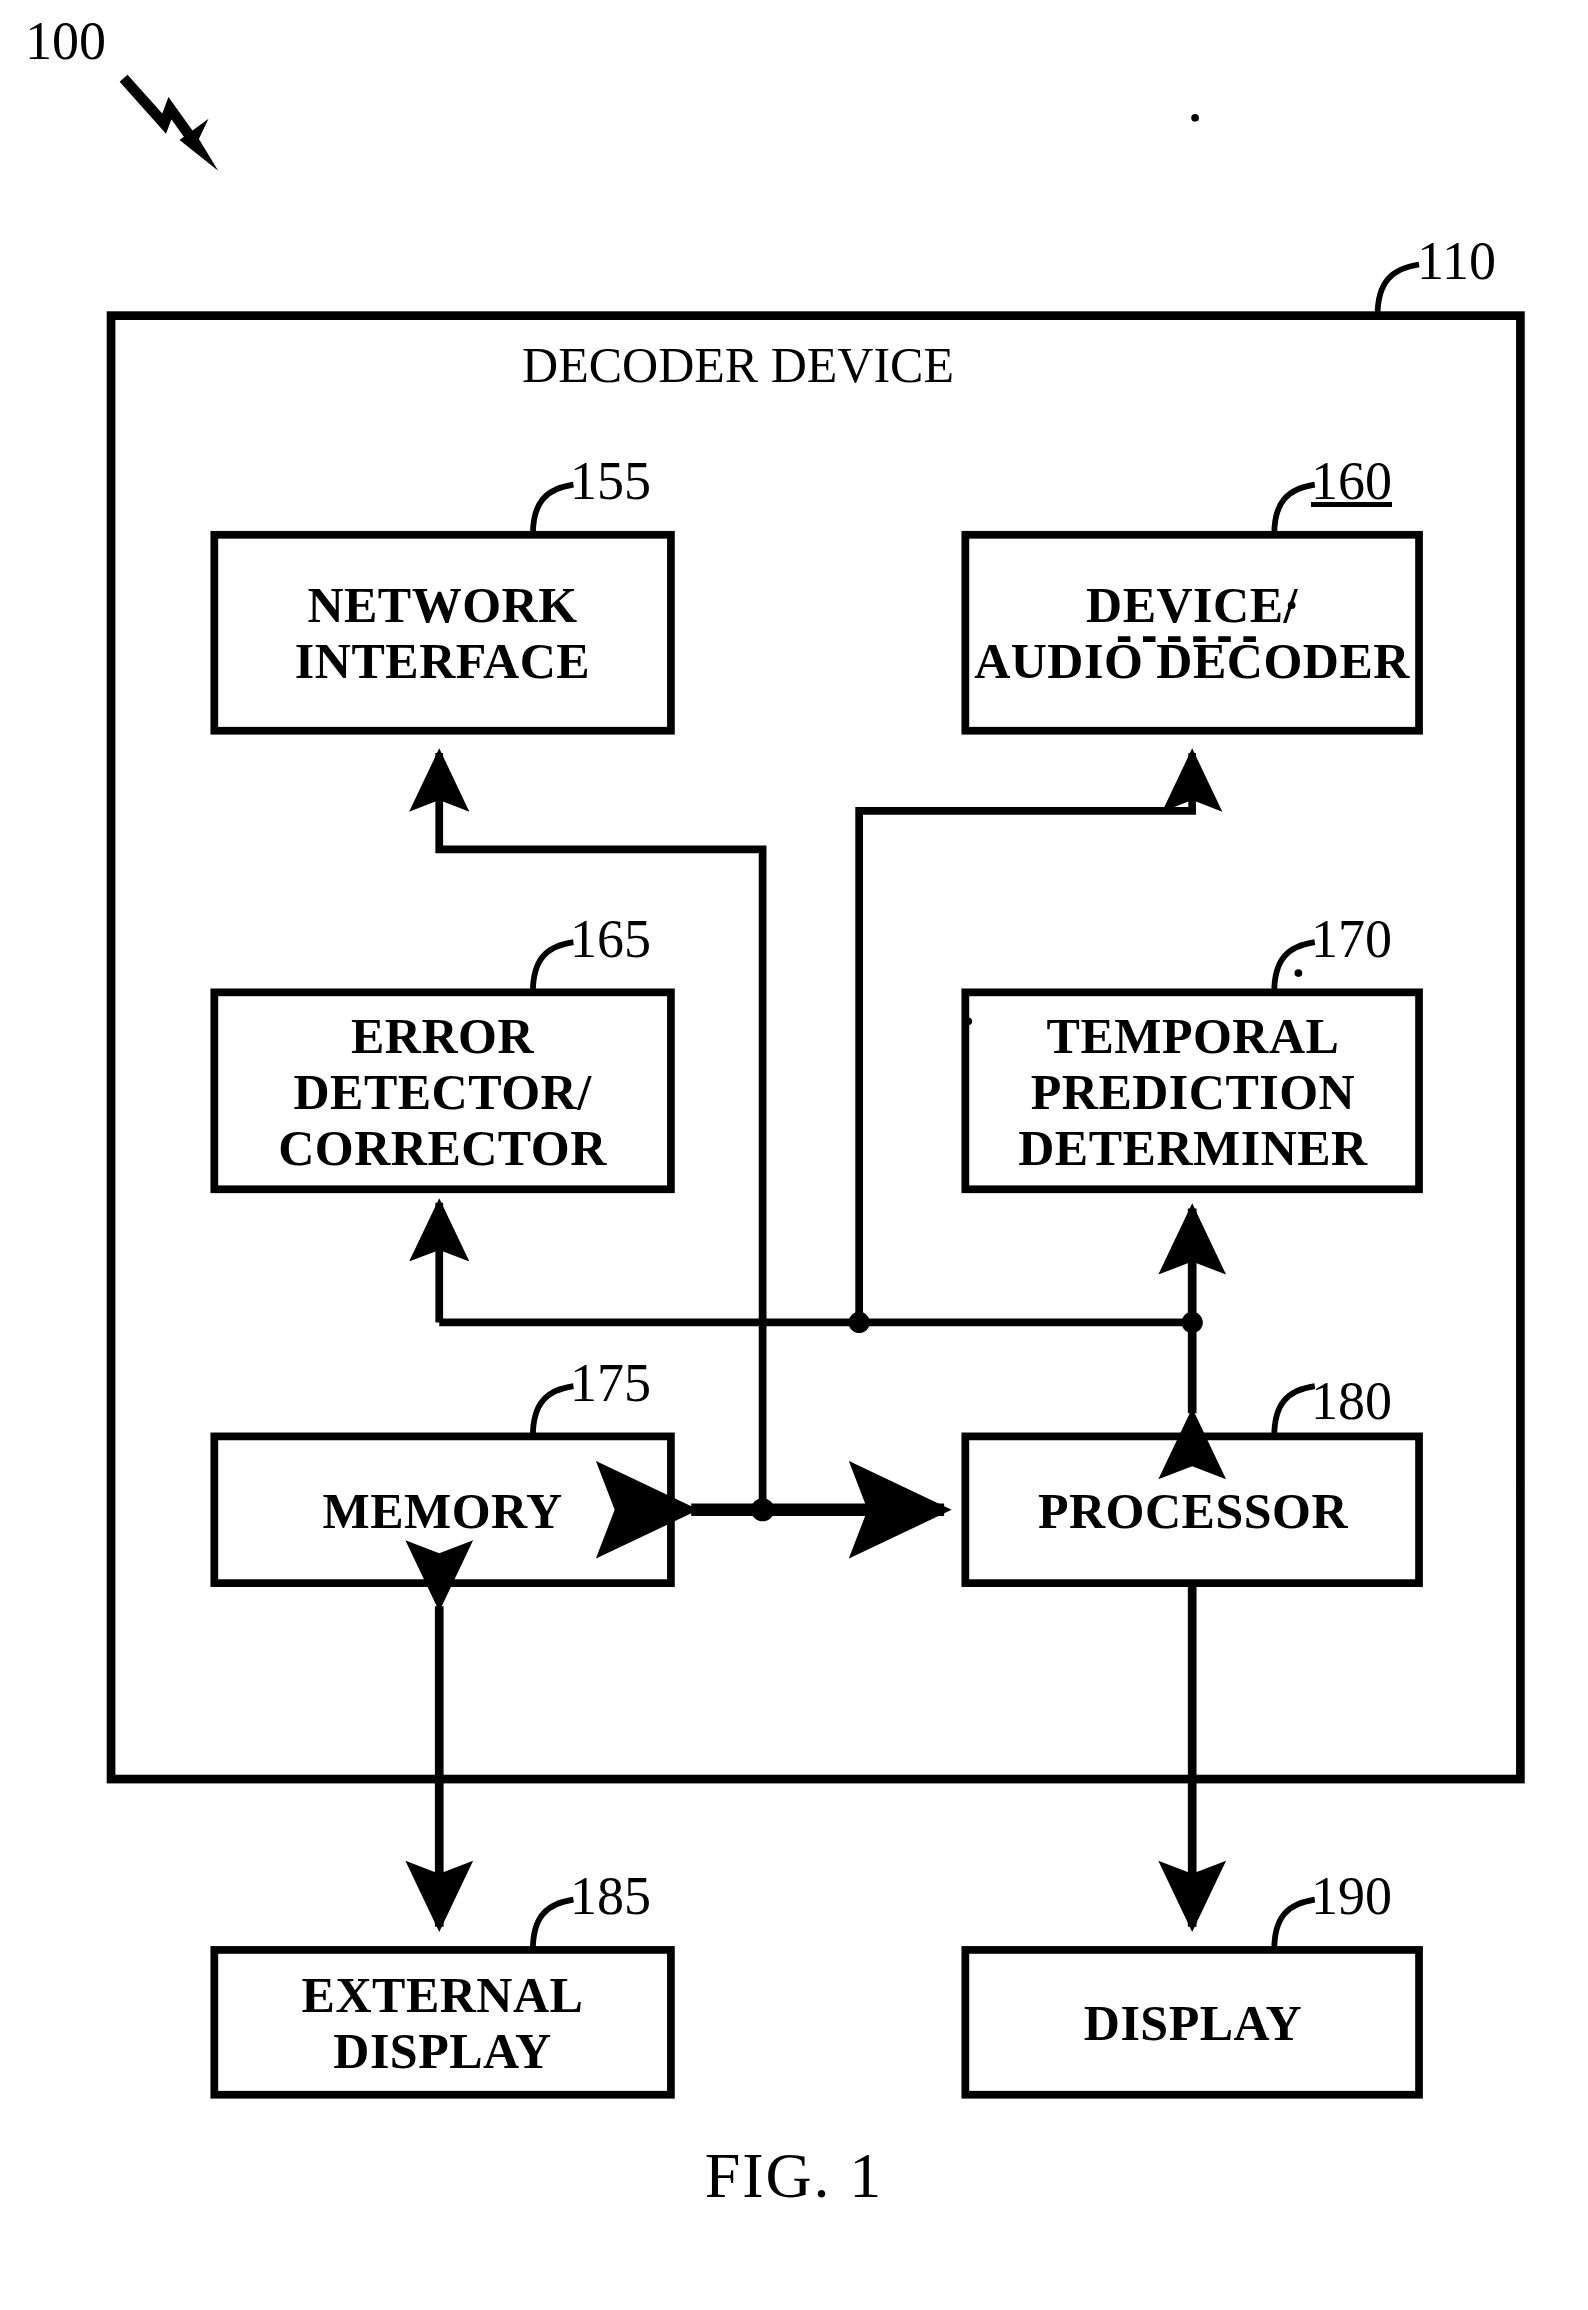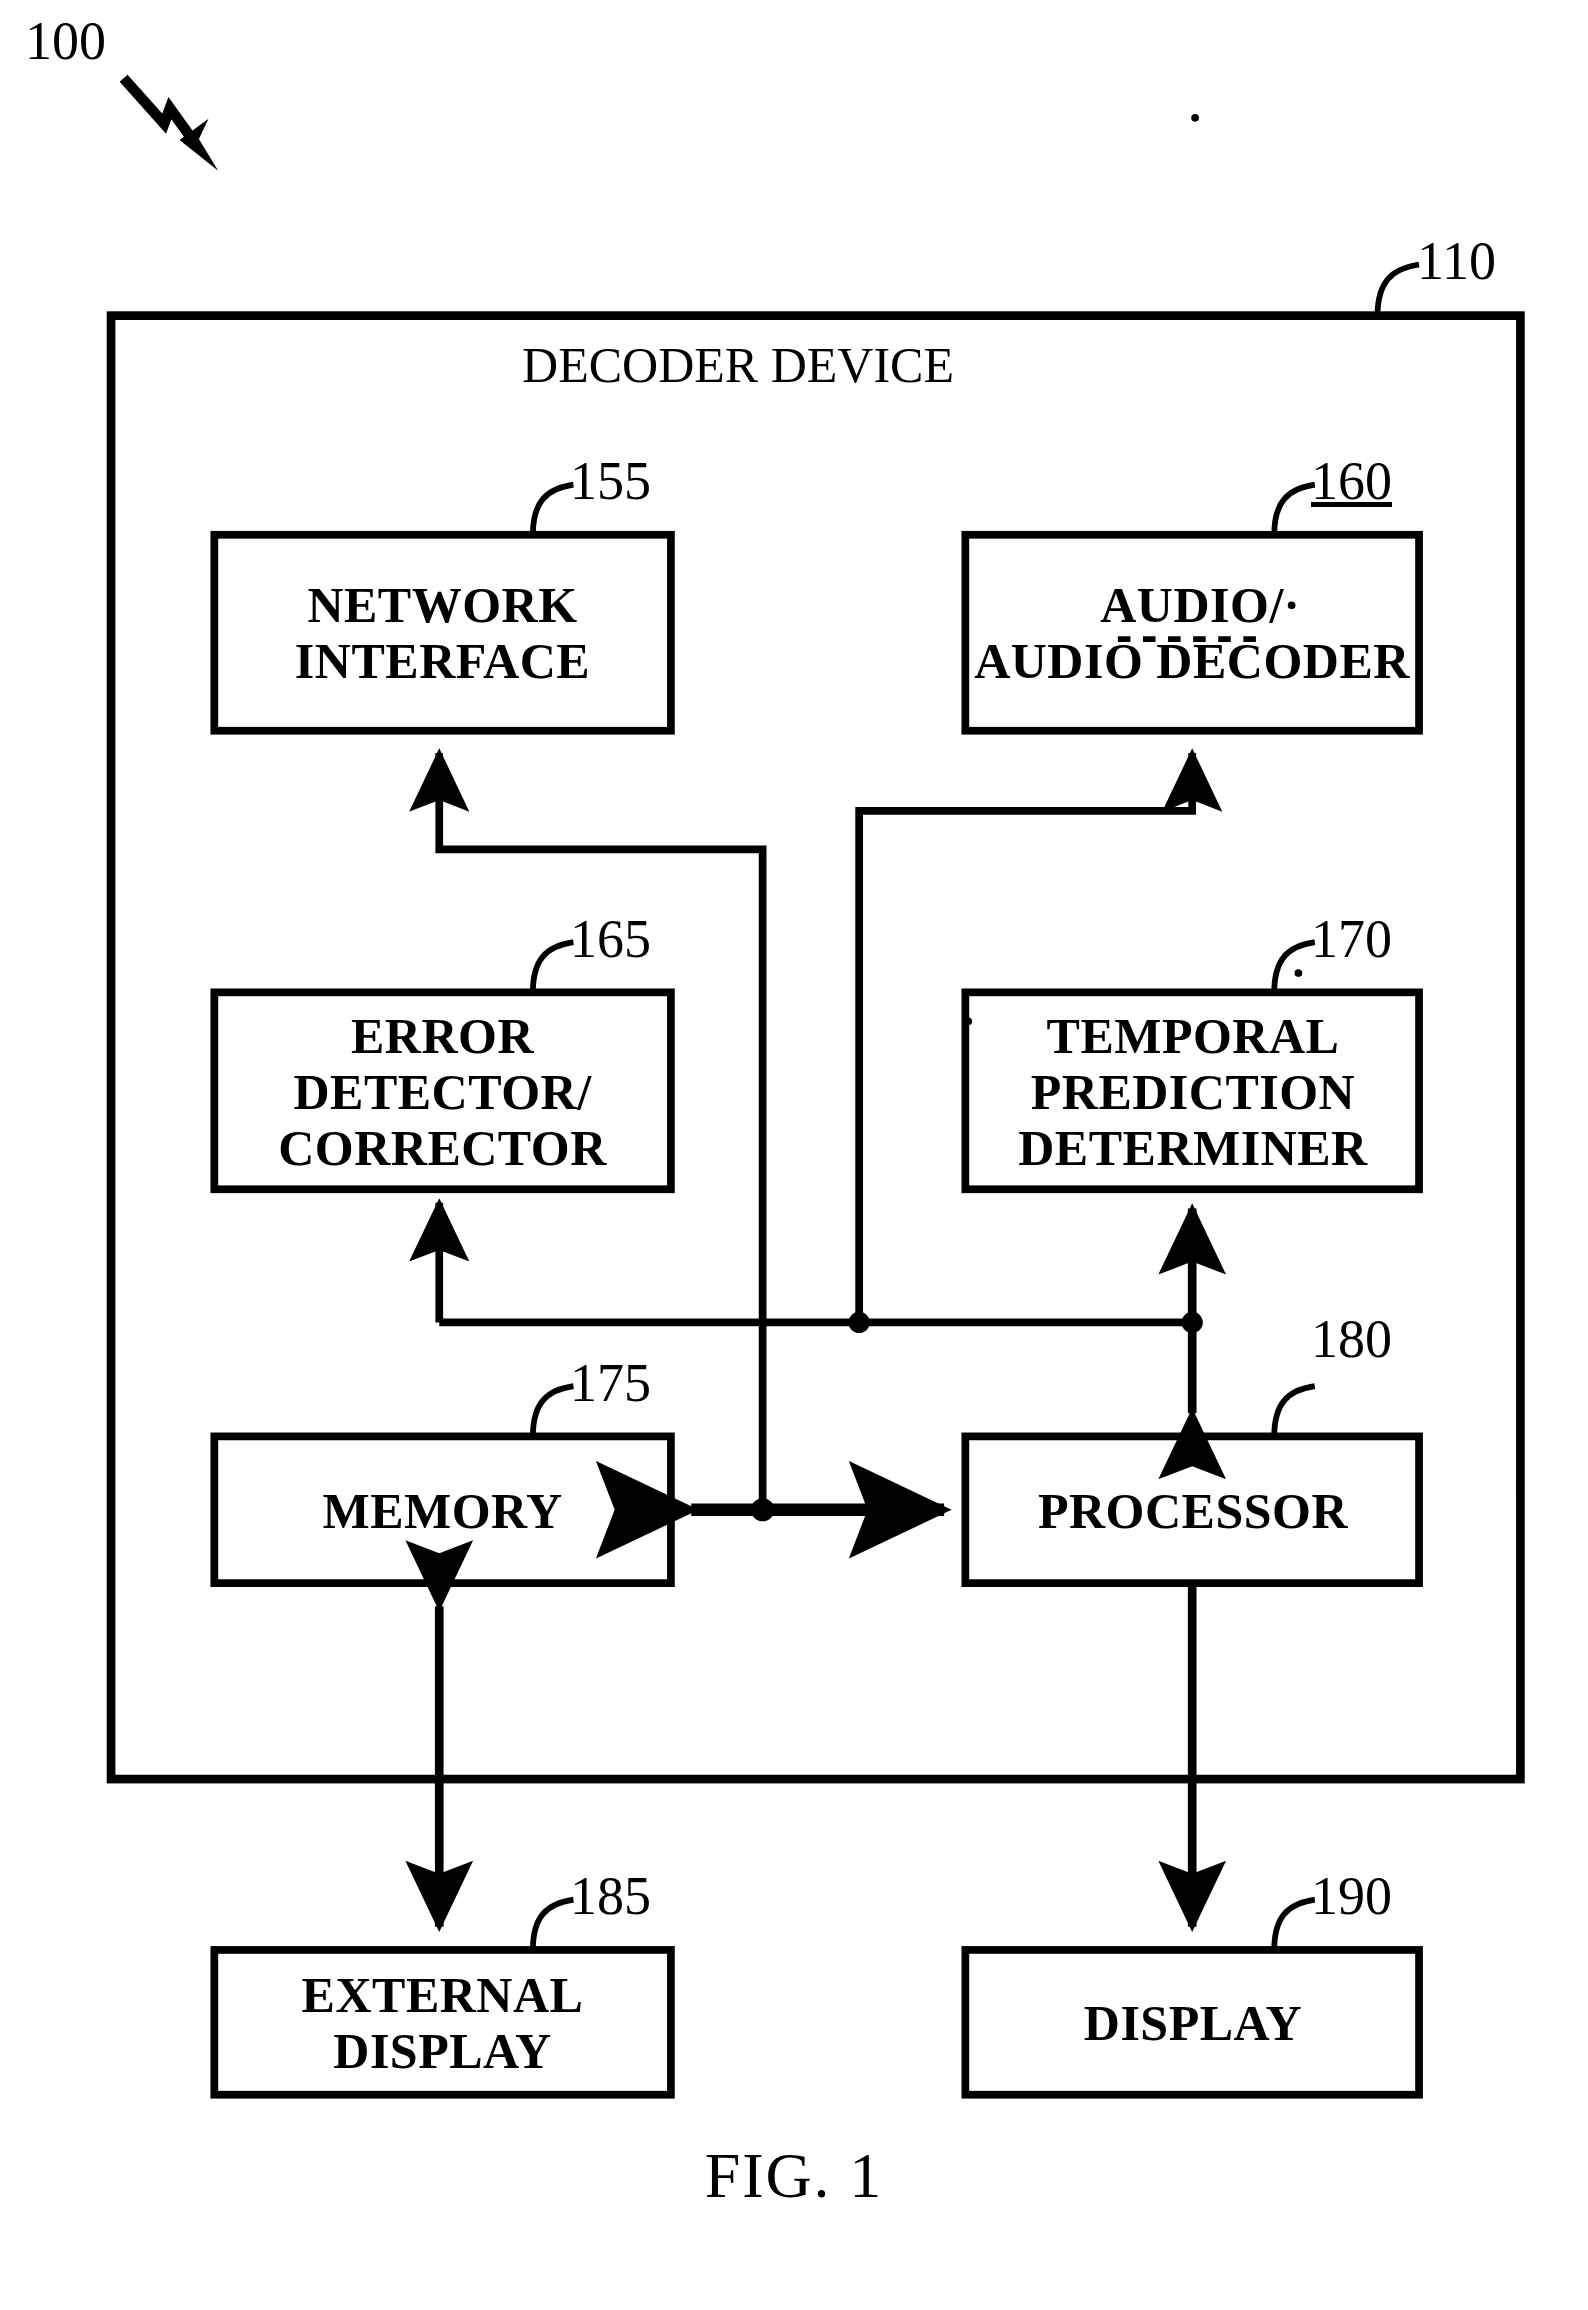--- a/index.html
+++ b/index.html
@@ -82,39 +82,39 @@
   </svg>
 
   <div class="numlbl f56" style="left:25px;top:9.7px;">100</div>
 
   <div class="numlbl f56" style="left:1417px;top:230px;">110</div>
 
   <div class="ttl f52" style="left:0;top:336px;width:1476px;text-align:center;">DECODER DEVICE</div>
 
   <div class="boxlabel f52" style="left:214px;top:535px;width:457px;height:196px;">NETWORK
 INTERFACE</div>
-  <div class="boxlabel f52" style="left:941px;top:535px;width:502px;height:196px;">AUDIO/
+  <div class="boxlabel f52" style="left:941px;top:535px;width:502px;height:196px;">DEVICE/
 AUDIO DECODER</div>
   <div class="boxlabel f52" style="left:214px;top:993px;width:457px;height:197px;">ERROR
 DETECTOR/
 CORRECTOR</div>
   <div class="boxlabel f52" style="left:966px;top:993px;width:454px;height:197px;">TEMPORAL
 PREDICTION
 DETERMINER</div>
   <div class="boxlabel f52" style="left:214px;top:1437px;width:457px;height:147px;">MEMORY</div>
   <div class="boxlabel f52" style="left:966px;top:1437px;width:454px;height:147px;">PROCESSOR</div>
   <div class="boxlabel f52" style="left:214px;top:1950px;width:457px;height:145px;">EXTERNAL
 DISPLAY</div>
   <div class="boxlabel f52" style="left:966px;top:1950px;width:454px;height:145px;">DISPLAY</div>
 
   <div class="numlbl f56" style="left:570px;top:450px;text-align:center;">155</div>
   <div class="numlbl f56" style="left:1311px;top:450px;text-decoration:underline;">160</div>
   <div class="numlbl f56" style="left:570px;top:908px;">165</div>
   <div class="numlbl f56" style="left:1311px;top:908px;">170</div>
   <div class="numlbl f56" style="left:570px;top:1352px;">175</div>
-  <div class="numlbl f56" style="left:1311px;top:1308px;">180</div>
+  <div class="numlbl f56" style="left:1311px;top:1370px;">180</div>
   <div class="numlbl f56" style="left:570px;top:1865px;">185</div>
   <div class="numlbl f56" style="left:1311px;top:1865px;">190</div>
 
   <div class="ttl f56" style="left:0;top:2139px;width:1588px;text-align:center;font-size:64px;letter-spacing:1.9px;">FIG. 1</div>
 
 </div>
 
 
 </body></html>

